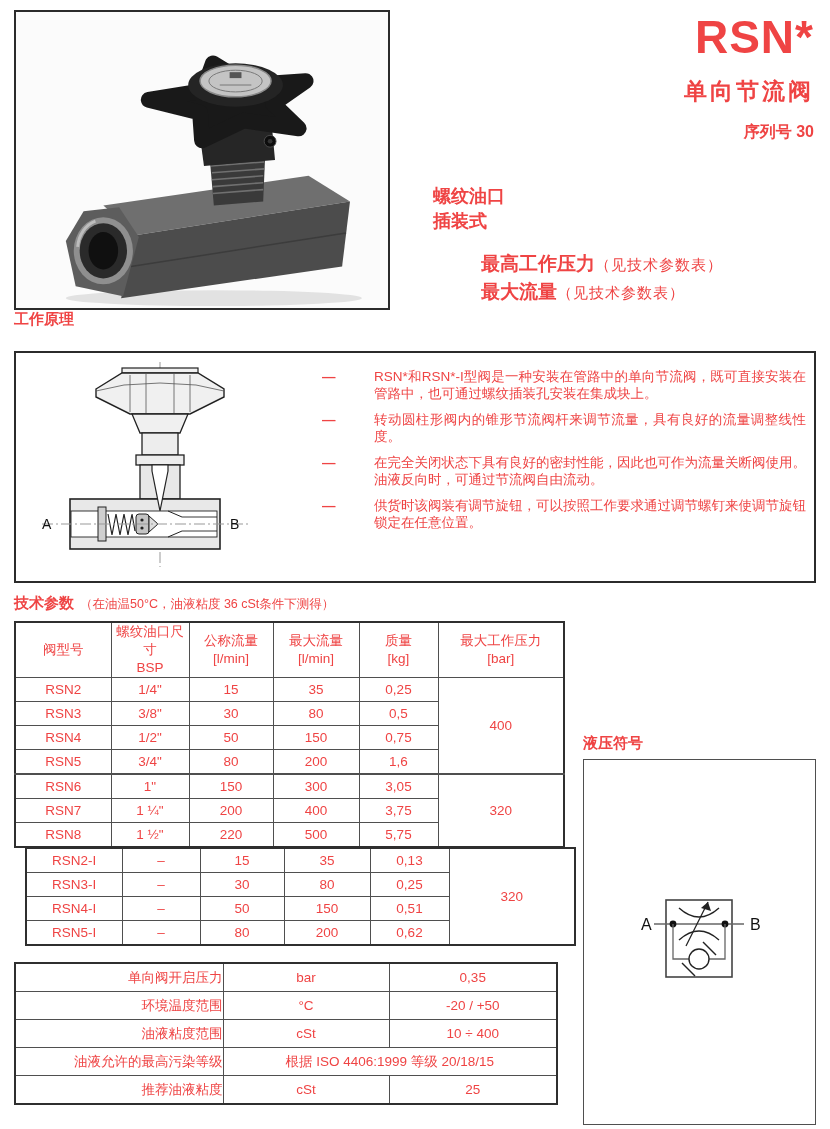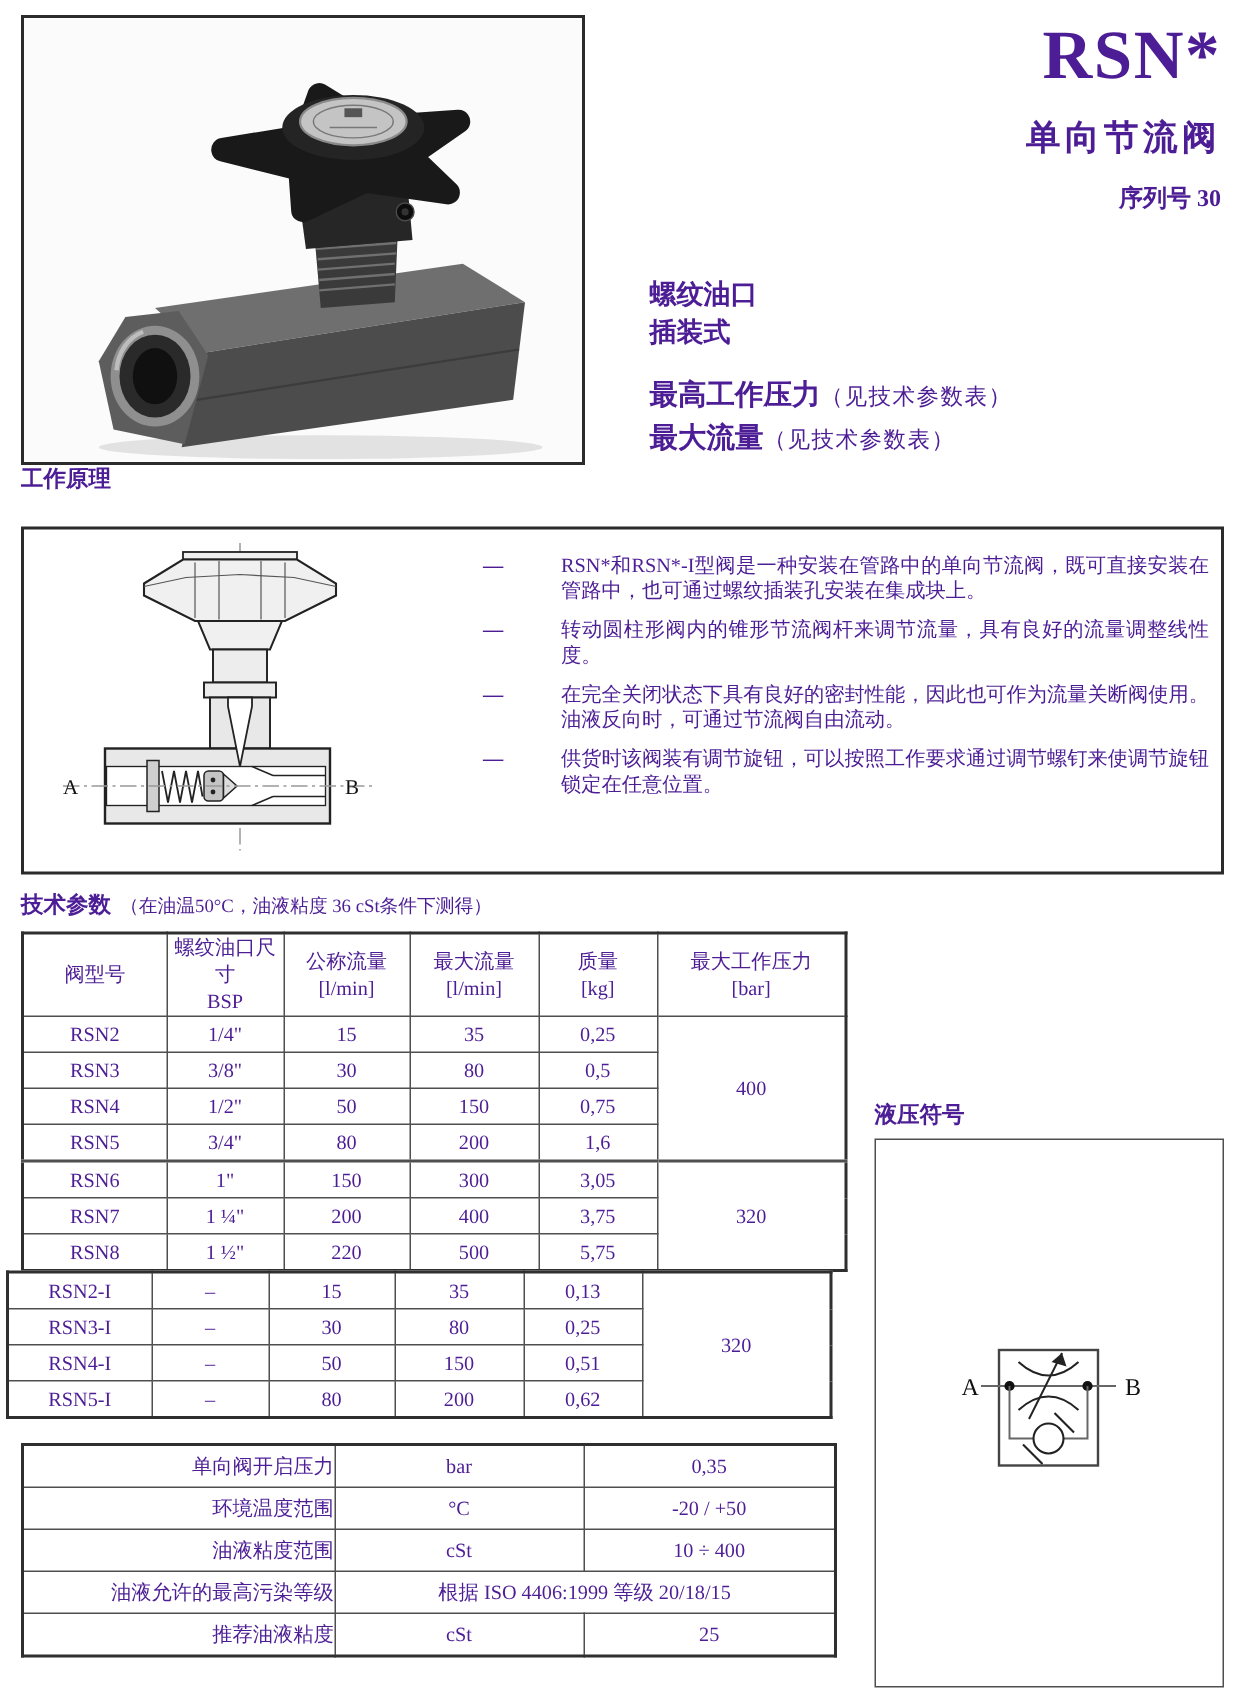--- a/index.html
+++ b/index.html
@@ -1,29 +1,29 @@
 <!DOCTYPE html>
 <html><head>
 <meta charset="utf-8">
 <style>
   html,body{margin:0;padding:0;background:#fff;}
   #page{position:relative;width:830px;height:1129px;background:#fff;overflow:hidden;
-        font-family:Liberation Serif, serif;color:#4c1d95;}
+        font-family:Liberation Sans, sans-serif;color:#ef4444;}
   
   .photo-box{position:absolute;left:14px;top:10px;width:372px;height:296px;
              border:2px solid #2b2b2b;background:#fbfbfb;}
   
   .title-block{position:absolute;top:14px;right:16px;text-align:right;}
   .model{font-size:46px;font-weight:900;letter-spacing:1px;line-height:1;}
   .subtitle{font-size:23px;font-weight:600;letter-spacing:3px;margin-top:16px;}
   .series{font-size:16px;font-weight:700;margin-top:15px;}
   
   .desc-block{position:absolute;left:433px;top:184px;}
   .desc-line{font-size:18px;font-weight:700;line-height:25px;}
-  .spec-line{font-size:19px;font-weight:700;line-height:27px;margin-top:0;}
+  .spec-line{font-size:19px;font-weight:700;line-height:27px;margin-top:0;margin-left:48px;}
   .spec-line .paren{font-size:15px;font-weight:400;letter-spacing:1px;}
   .spec-group{margin-top:16px;}
   
   .sec-head{position:absolute;font-size:15px;font-weight:700;}
   .note{font-size:12.5px;font-weight:400;margin-left:6px;}
   
   .wp-box{position:absolute;left:14px;top:351px;width:798px;height:228px;
           border:2px solid #2b2b2b;background:#fff;}
   .wp-svg{position:absolute;left:18px;top:6px;}
   .bullets{position:absolute;left:306px;top:15px;width:484px;}
@@ -250,21 +250,21 @@
       <tr class="drow">
         <td>RSN8</td>
           <td>1 ½"</td>
           <td>220</td>
           <td>500</td>
           <td>5,75</td>
       </tr>
     </tbody>
   </table>
 
-  <table style="left:4px;top:847px;width:549px;padding-left:16px;">
+  <table style="left:25px;top:847px;width:549px;padding-left:16px;">
     <colgroup>
         <col style="width:96px">
         <col style="width:78px">
         <col style="width:84px">
         <col style="width:86px">
         <col style="width:79px">
         <col style="width:126px">
       </colgroup>
     <tbody>
       <tr class="drow">

